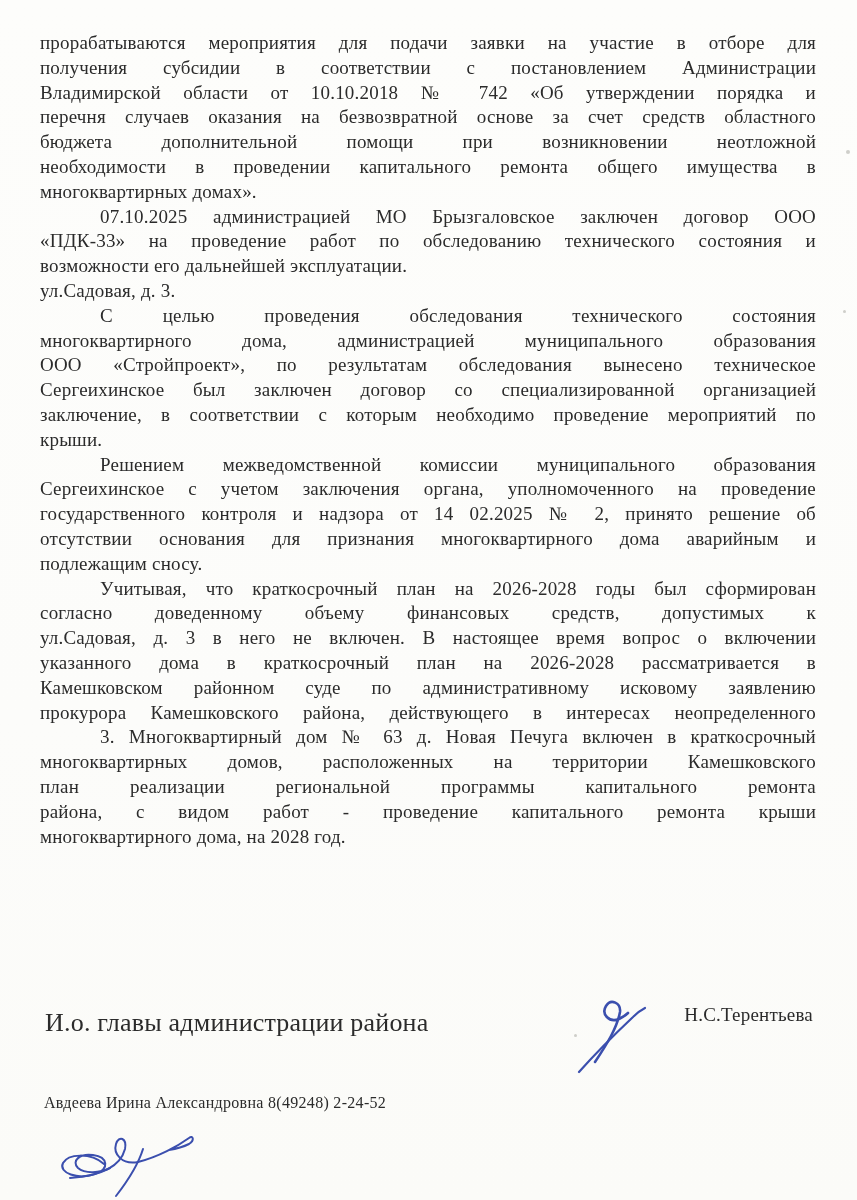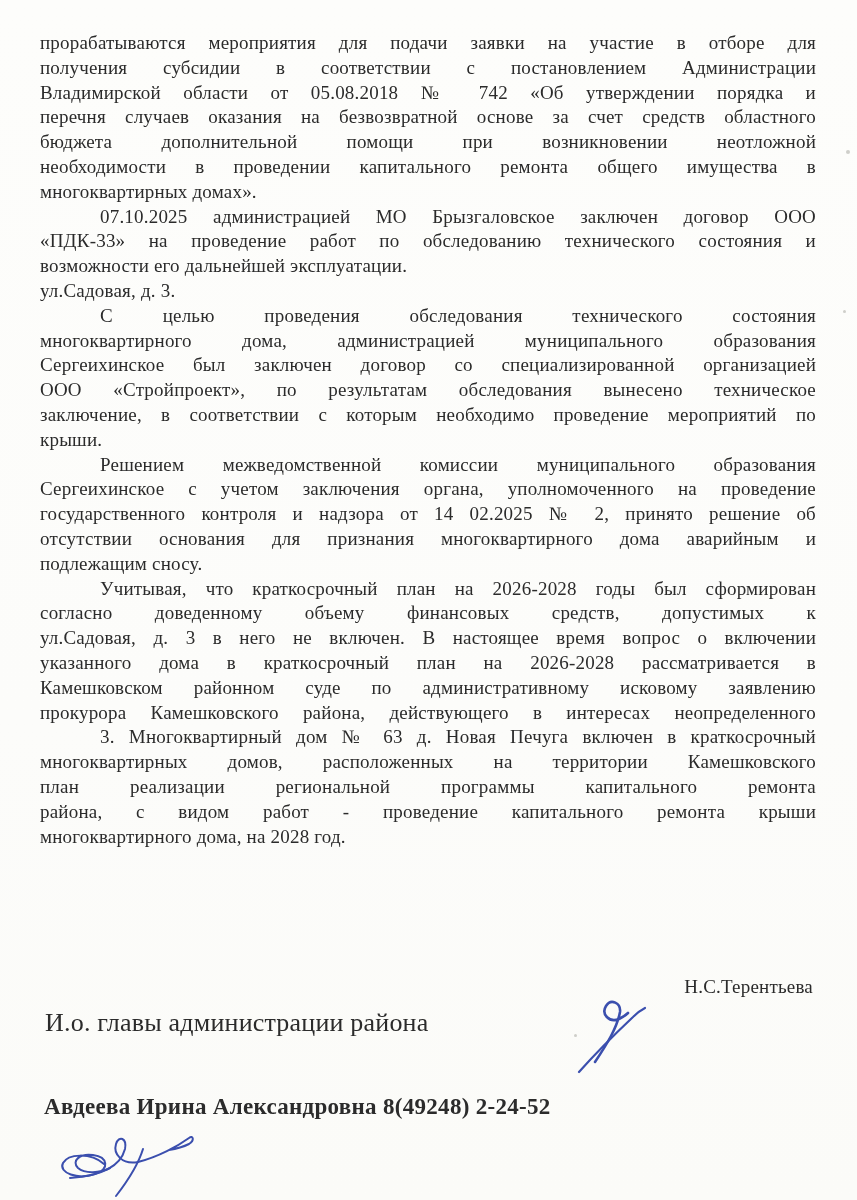--- a/index.html
+++ b/index.html
@@ -40,31 +40,30 @@
   .sign-title {
     position: absolute;
     left: 45px;
     top: 1008px;
     font-size: 26px;
     letter-spacing: 0.2px;
   }
   .sign-name {
     position: absolute;
     right: 44px;
-    top: 976px;
+    top: 1004px;
     font-size: 19px;
     letter-spacing: 0.2px;
   }
   .footer-contact {
     position: absolute;
     left: 44px;
     top: 1094px;
-    font-size: 23px;
+    font-size: 16px;
     letter-spacing: 0.3px;
-    font-weight: bold;
   }
   .signature-svg {
     position: absolute;
   }
   .signature-1 { left: 565px; top: 972px; }
   .signature-2 { left: 42px;  top: 1116px; }
   .signature-svg path {
     fill: none;
     stroke: var(--sig-ink, #3b4fae);
     stroke-linecap: round;
@@ -78,33 +77,33 @@
   }
 </style>
 </head>
 <body>
 
 <div class="scan-page" style="color: rgb(43, 43, 43);">
 
   <div class="doc-text">
       <div class="line">прорабатываются мероприятия для подачи заявки на участие в отборе для</div>
       <div class="line">получения субсидии в соответствии с постановлением Администрации</div>
-      <div class="line">Владимирской области от 05.08.2018 № 742 «Об утверждении порядка и</div>
+      <div class="line">Владимирской области от 10.10.2018 № 742 «Об утверждении порядка и</div>
       <div class="line">перечня случаев оказания на безвозвратной основе за счет средств областного</div>
       <div class="line">бюджета дополнительной помощи при возникновении неотложной</div>
       <div class="line">необходимости в проведении капитального ремонта общего имущества в</div>
       <div class="line line-last">многоквартирных домах».</div>
       <div class="line line-indent">07.10.2025 администрацией МО Брызгаловское заключен договор ООО</div>
       <div class="line">«ПДК-33» на проведение работ по обследованию технического состояния и</div>
       <div class="line line-last">возможности его дальнейшей эксплуатации.</div>
       <div class="line line-last">ул.Садовая, д. 3.</div>
       <div class="line line-indent">С целью проведения обследования технического состояния</div>
       <div class="line">многоквартирного дома, администрацией муниципального образования</div>
+      <div class="line">ООО «Стройпроект», по результатам обследования вынесено техническое</div>
       <div class="line">Сергеихинское был заключен договор со специализированной организацией</div>
-      <div class="line">ООО «Стройпроект», по результатам обследования вынесено техническое</div>
       <div class="line">заключение, в соответствии с которым необходимо проведение мероприятий по</div>
       <div class="line line-last">крыши.</div>
       <div class="line line-indent">Решением межведомственной комиссии муниципального образования</div>
       <div class="line">Сергеихинское с учетом заключения органа, уполномоченного на проведение</div>
       <div class="line">государственного контроля и надзора от 14 02.2025 № 2, принято решение об</div>
       <div class="line">отсутствии основания для признания многоквартирного дома аварийным и</div>
       <div class="line line-last">подлежащим сносу.</div>
       <div class="line line-indent">Учитывая, что краткосрочный план на 2026-2028 годы был сформирован</div>
       <div class="line">согласно доведенному объему финансовых средств, допустимых к</div>
       <div class="line">ул.Садовая, д. 3 в него не включен. В настоящее время вопрос о включении</div>

